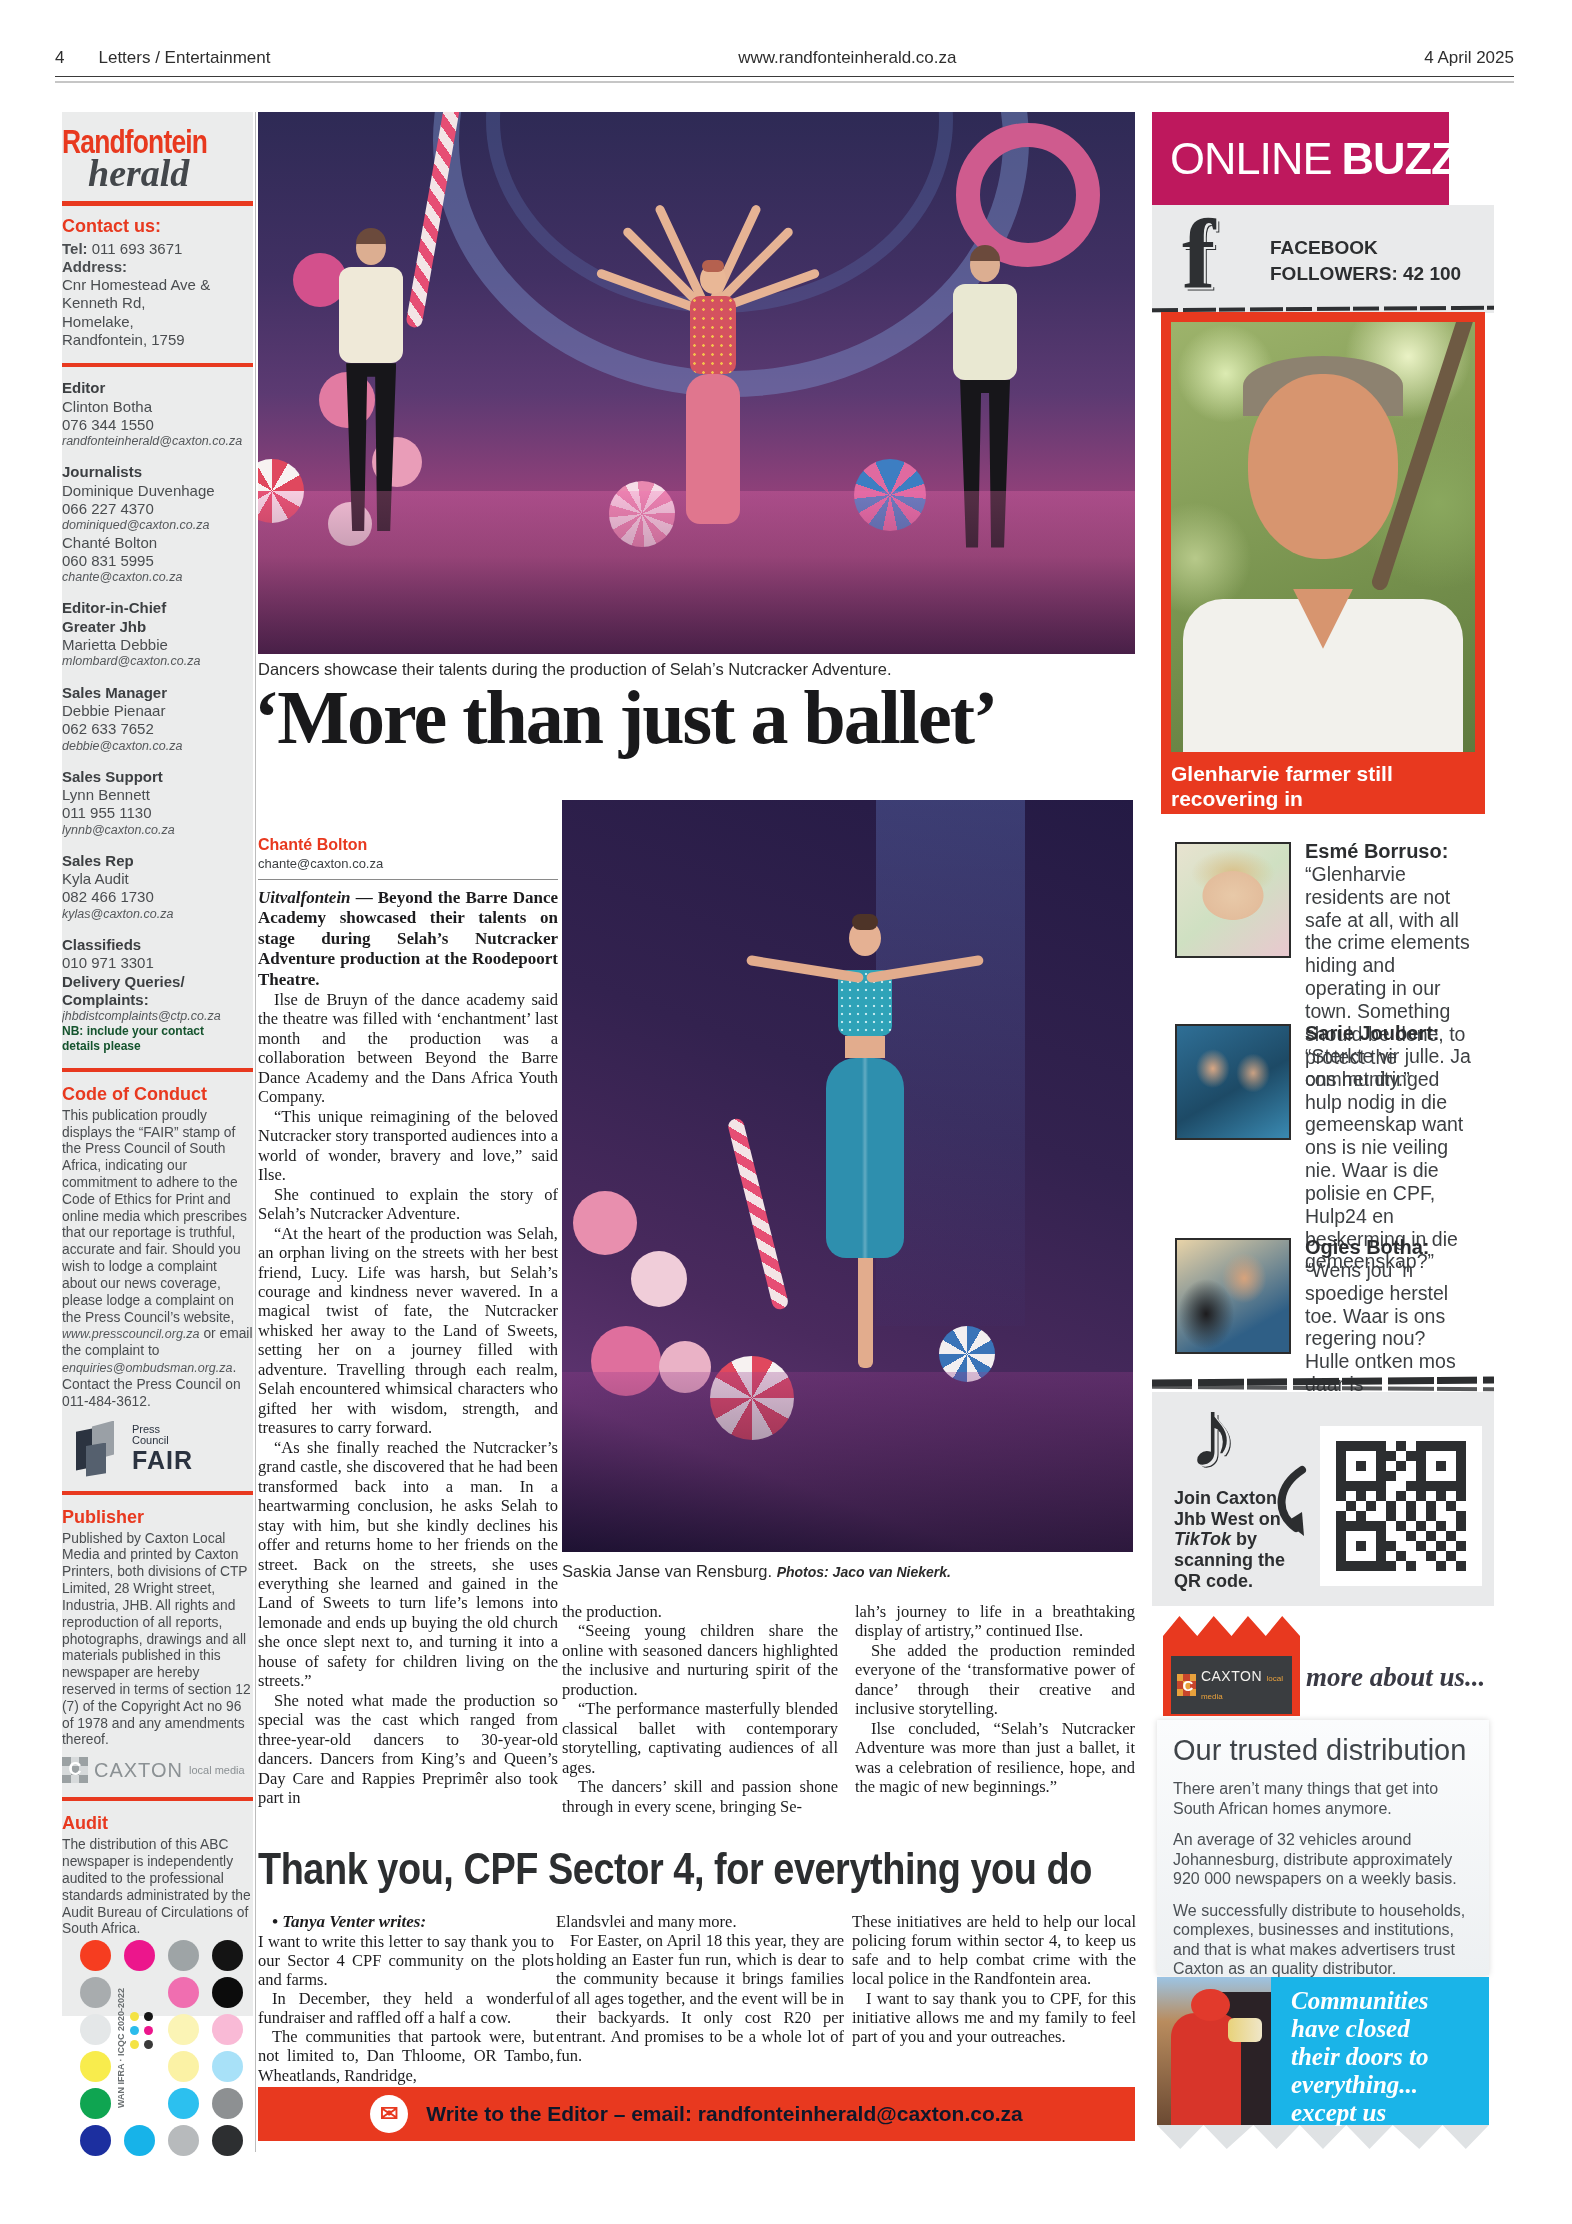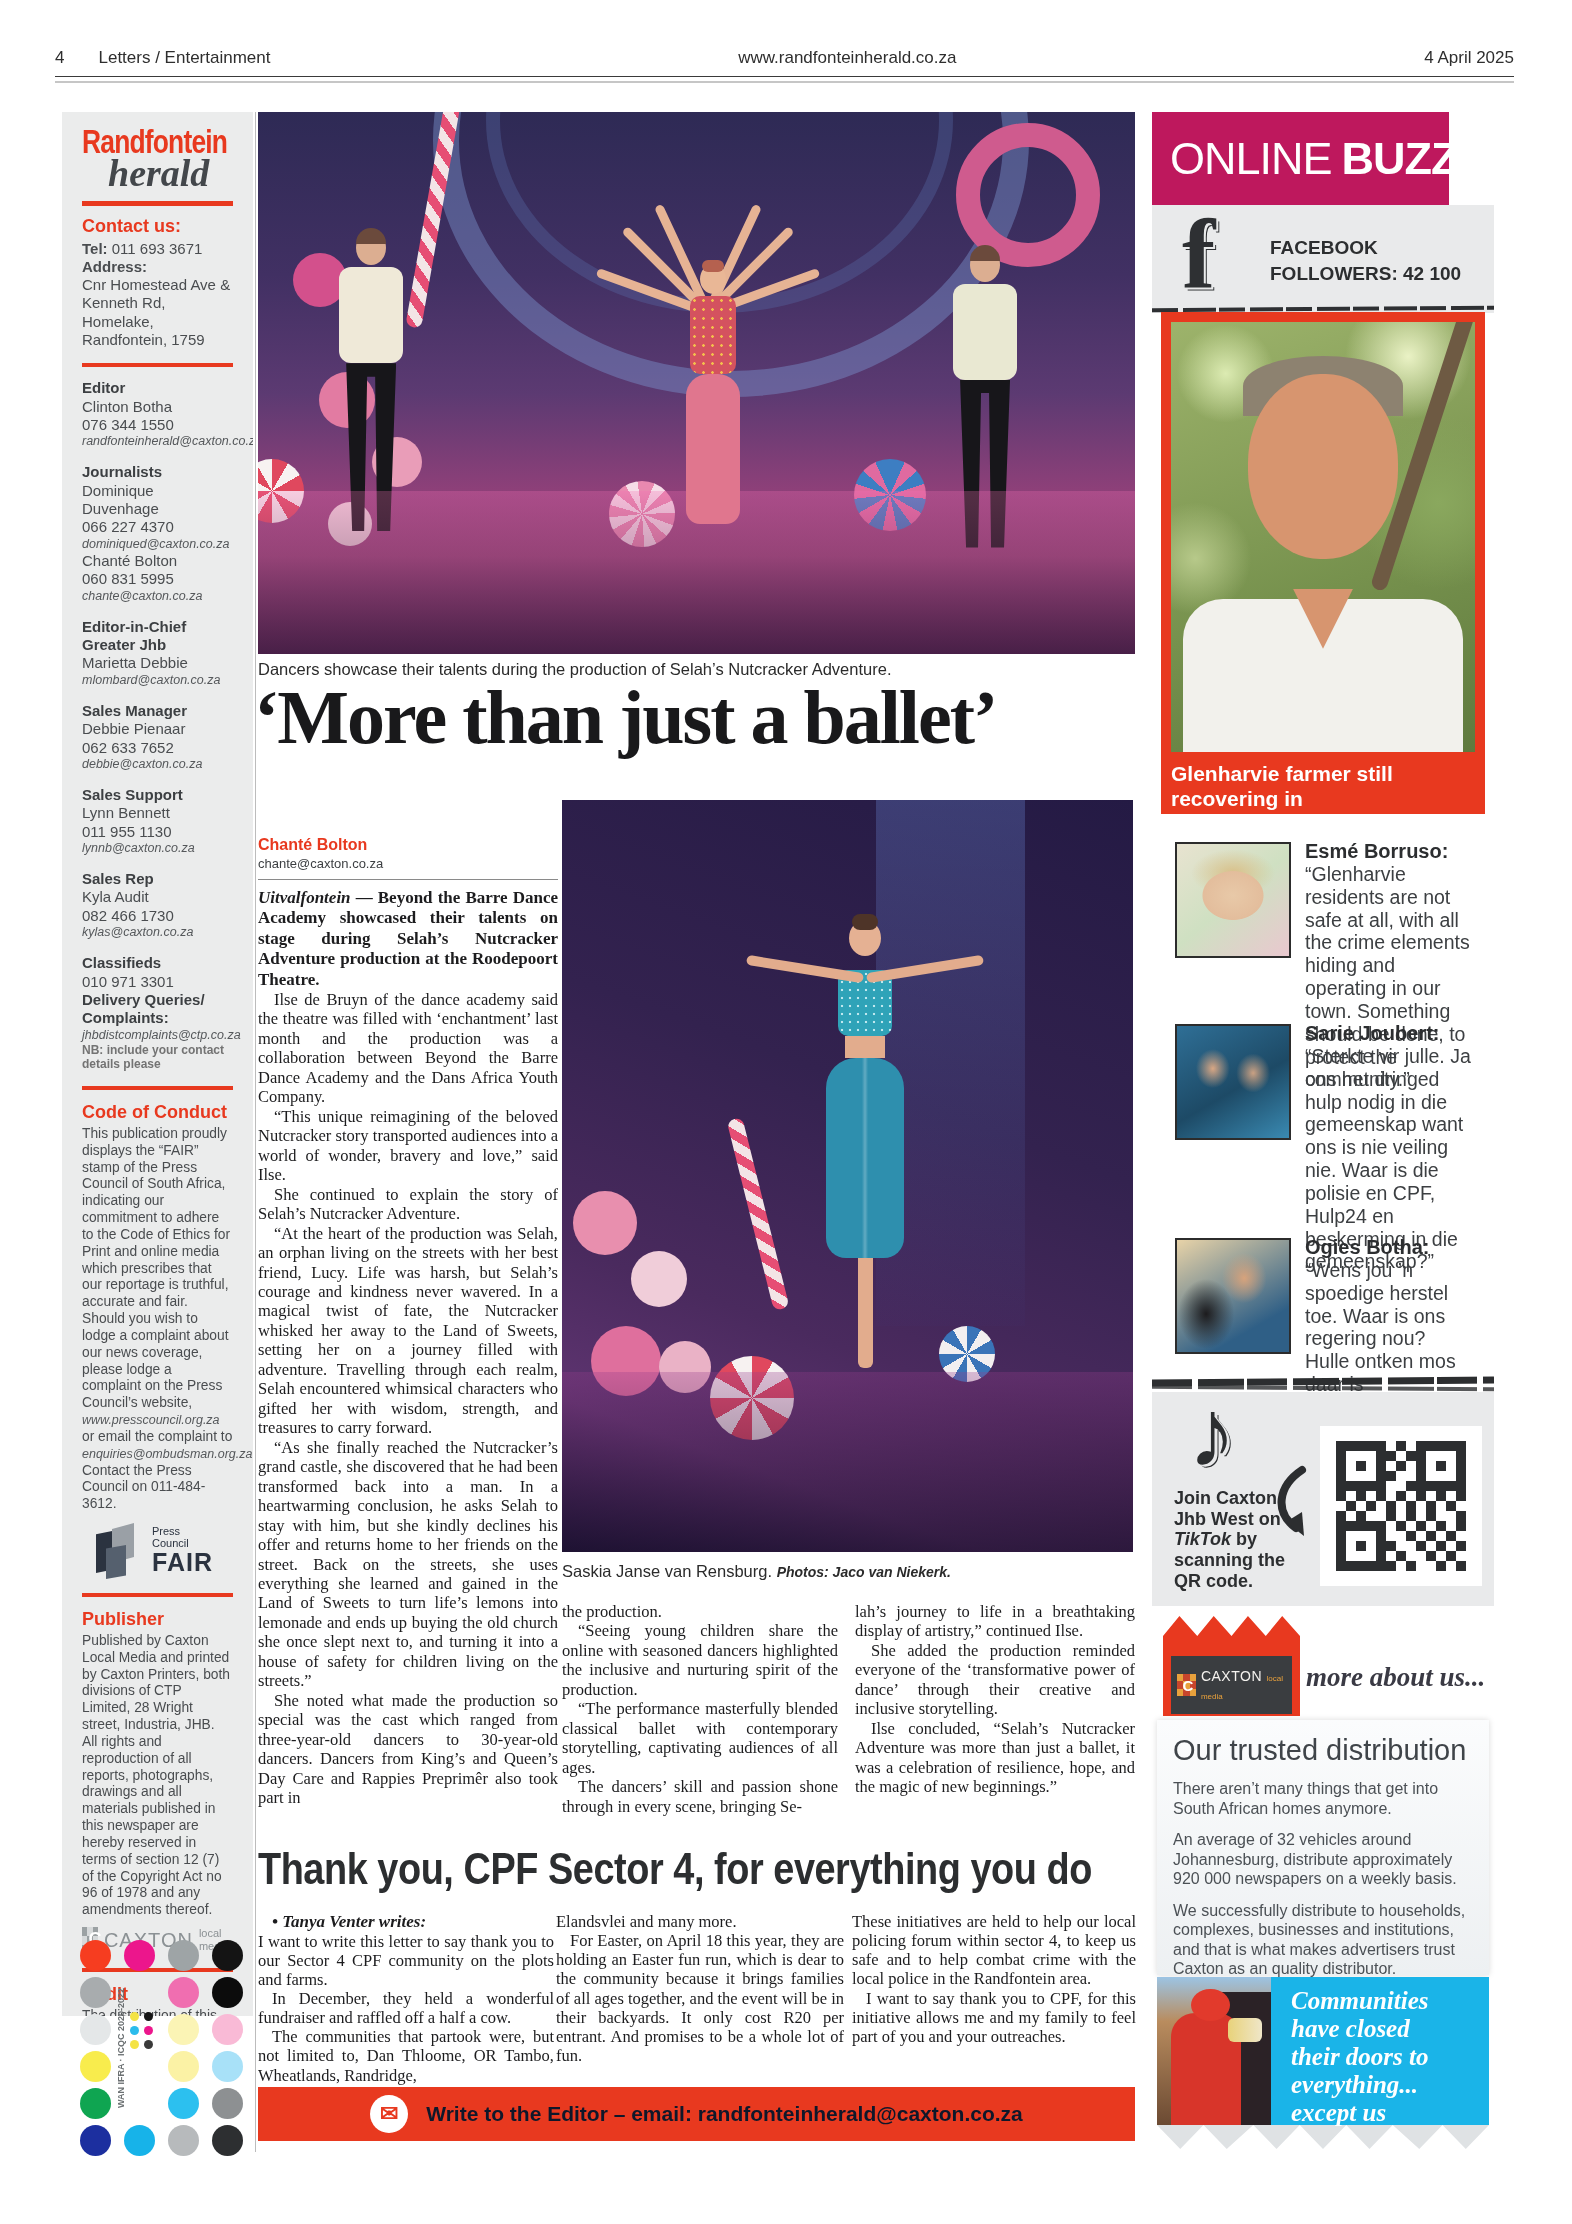--- a/index.html
+++ b/index.html
@@ -8,34 +8,34 @@
 
   
   .pageheader{position:absolute;left:55px;right:58px;top:48px;display:flex;justify-content:space-between;
               font-size:17px;color:#2e2e2e;}
   .pageheader .lft{display:flex;gap:34px;}
   .header-rule{position:absolute;left:55px;right:58px;top:76px;height:4px;
                border-top:1.5px solid #3a3a3a;border-bottom:2.5px solid #c6c6c6;}
 
   
   .leftbar{position:absolute;left:62px;top:112px;width:191px;height:1904px;background:#ebecec;
-           padding:10px 20px;box-sizing:border-box;font-size:14px;line-height:1.22;color:#4a4d50;overflow:hidden;}
+           padding:10px 0;box-sizing:border-box;font-size:14px;line-height:1.22;color:#4a4d50;overflow:hidden;}
   .vline{position:absolute;left:255px;top:112px;width:1px;height:2040px;background:#bcbcbc;}
   .mast-top{color:#e8391f;font-weight:bold;font-size:33px;transform:scaleX(.80);transform-origin:left;
             letter-spacing:-1px;white-space:nowrap;}
   .mast-bottom{font-family:"Liberation Serif",serif;font-style:italic;font-weight:bold;font-size:38px;
                color:#43474b;margin:-12px 0 2px 26px;}
   .redbar{height:5px;background:#e8391f;margin:4px 0 10px 0;}
   .reddiv{height:4px;background:#e8391f;margin:14px 0 12px 0;}
   .redhead{color:#e8391f;font-weight:bold;font-size:18px;margin:2px 0 2px 0;}
   .role{font-weight:bold;color:#3c3f42;font-size:15px;margin-top:14px;}
   .role.first{margin-top:8px;}
   .person{color:#4a4d50;font-size:15px;}
   .mail{font-style:italic;font-size:12.5px;color:#55585b;}
-  .nb{font-weight:bold;font-size:12px;color:#737373;}
+  .nb{font-weight:bold;font-size:12px;color:#14532d;}
   .smalltxt{font-size:13.8px;color:#4a4d50;}
   .pc-logo{display:flex;align-items:center;gap:12px;margin:10px 0 2px 14px;}
   .pc-shape{position:relative;width:44px;height:56px;}
   .pc-a{position:absolute;left:0;top:6px;width:26px;height:44px;background:#2b3340;
         clip-path:polygon(0 12%,100% 0,100% 88%,0 100%);}
   .pc-b{position:absolute;left:16px;top:0;width:22px;height:40px;background:#9aa0a6;
         clip-path:polygon(0 15%,100% 0,100% 85%,0 100%);}
   .pc-c{position:absolute;left:10px;top:22px;width:20px;height:34px;background:#55606e;
         clip-path:polygon(0 10%,100% 0,100% 90%,0 100%);}
   .pc-text{color:#2b3340;font-size:11px;line-height:1.05;}

